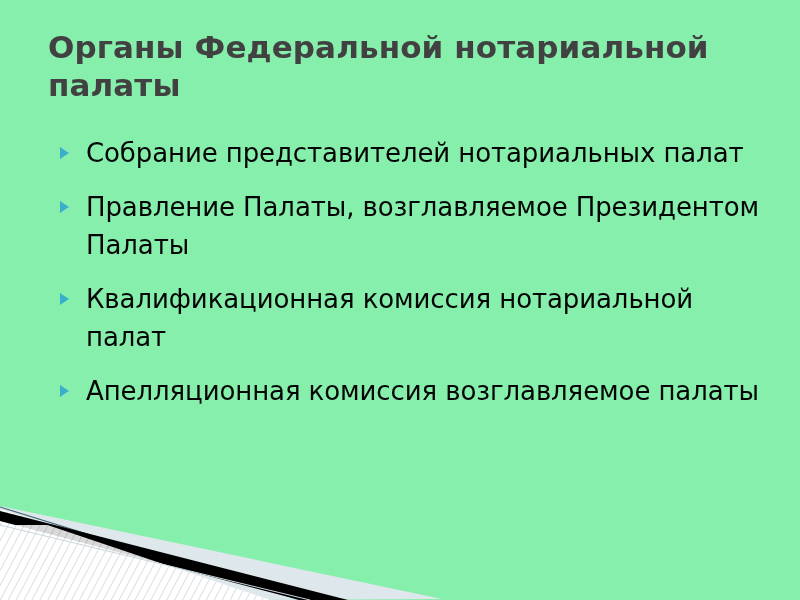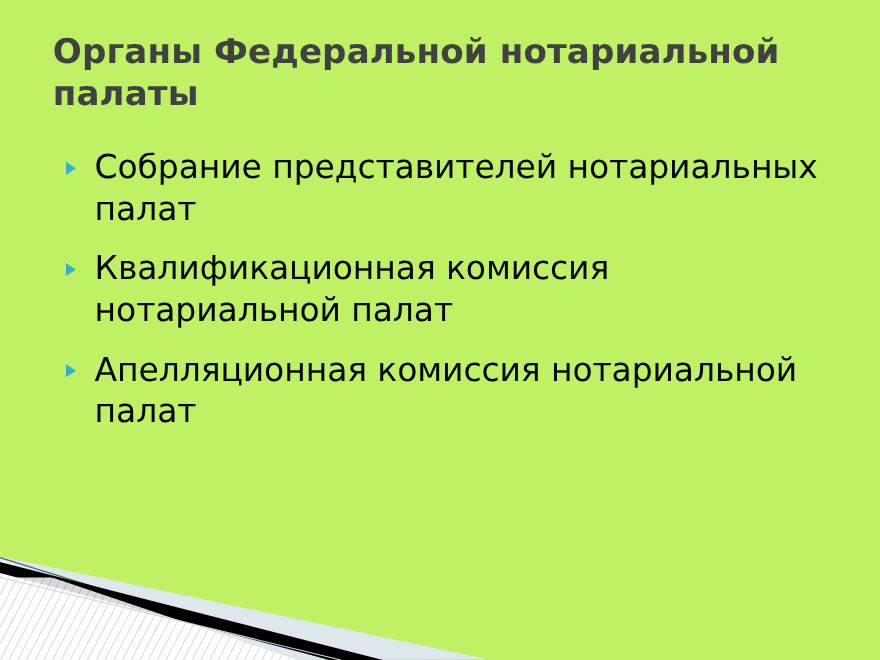--- a/index.html
+++ b/index.html
@@ -13,21 +13,21 @@
     font-family: "DejaVu Sans", sans-serif;
     overflow: hidden;
     position: relative;
   }
 
   #slide {
     position: absolute;
     left: 0; top: 0;
     width: 800px;
     height: 600px;
-    background: #bef264;
+    background: #86efac;
     overflow: hidden;
   }
 
   
   #corner-decoration {
     position: absolute;
     left: 0;
     top: 495px;
     width: 800px;
     height: 105px;
@@ -63,21 +63,21 @@
     width: 706px;
     margin: 0;
     padding: 0;
     list-style: none;
   }
   .bullet-item {
     position: relative;
     padding-left: 32px;
     margin: 0 0 16px 0;
     font-family: "DejaVu Sans", sans-serif;
-    font-size: 30px;
+    font-size: 26px;
     line-height: 38px;
     color: #050505;
     letter-spacing: -0.1px;
   }
   .bullet-item:last-child {
     margin-bottom: 0;
   }
   .bullet-marker {
     position: absolute;
     left: 6px;
@@ -101,25 +101,29 @@
     <h1 class="slide-title">Органы Федеральной нотариальной палаты</h1>
   </div>
 
   <ul id="body-list">
     <li class="bullet-item">
       <span class="bullet-marker"></span>
       <span class="bullet-text">Собрание представителей нотариальных палат</span>
     </li>
     <li class="bullet-item">
       <span class="bullet-marker"></span>
+      <span class="bullet-text">Правление Палаты, возглавляемое Президентом Палаты</span>
+    </li>
+    <li class="bullet-item">
+      <span class="bullet-marker"></span>
       <span class="bullet-text">Квалификационная комиссия нотариальной палат</span>
     </li>
     <li class="bullet-item">
       <span class="bullet-marker"></span>
-      <span class="bullet-text">Апелляционная комиссия нотариальной палат</span>
+      <span class="bullet-text">Апелляционная комиссия возглавляемое палаты</span>
     </li>
   </ul>
 
   <div id="corner-decoration">
     <svg width="800" height="105" viewBox="0 0 800 105" xmlns="http://www.w3.org/2000/svg">
       <defs>
         <pattern id="hatch" width="7" height="7" patternTransform="rotate(28)" patternUnits="userSpaceOnUse">
           <rect width="7" height="7" fill="#ffffff"></rect>
           <line x1="0" y1="0" x2="0" y2="7" stroke="#b8c5cb" stroke-width="1.1"></line>
         </pattern>

